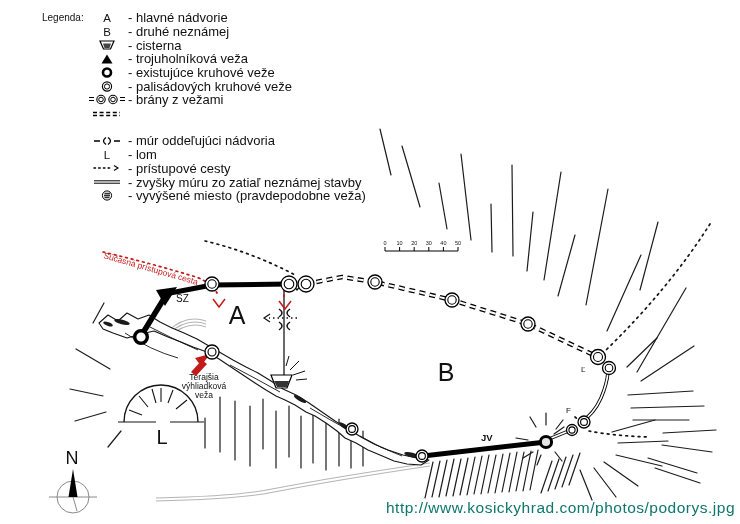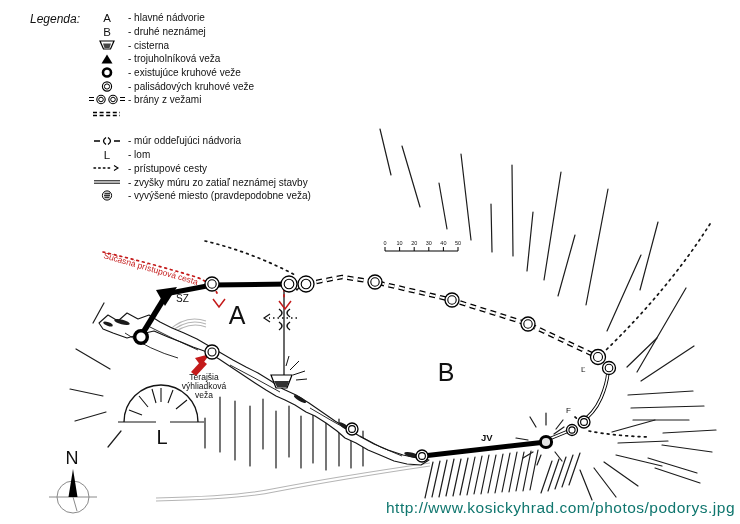--- a/index.html
+++ b/index.html
@@ -1,26 +1,26 @@
 <!DOCTYPE html>
 <html><head>
 <meta charset="utf-8">
 <style>
   html,body{margin:0;padding:0;background:#fff;}
   #page{position:relative;width:740px;height:524px;background:#fff;overflow:hidden;
         font-family:"Liberation Sans",sans-serif;color:#111;}
   #plan-svg{position:absolute;left:0;top:0;}
-  .legend-heading{position:absolute;left:30px;top:12px;font-size:12px;font-style:italic;}
+  .legend-heading{position:absolute;left:42px;top:12px;font-size:10px;}
   .legend{position:absolute;left:88px;top:11px;}
   .lrow{display:flex;align-items:center;height:13.7px;}
   .lrow.wrap2{height:27.4px;align-items:flex-start;}
   .lsym{width:38px;display:flex;justify-content:center;align-items:center;flex-shrink:0;}
   .lrow.wrap2 .lsym{margin-top:1px;}
   .lglyph{font-size:11.5px;line-height:12px;}
-  .llabel{padding-left:2px;font-size:10px;white-space:nowrap;line-height:13.2px;}
+  .llabel{padding-left:2px;font-size:13px;white-space:nowrap;line-height:13.2px;}
   .llabel .cont{padding-left:9px;}
   .src-url{position:absolute;right:5px;top:499px;font-size:15.5px;letter-spacing:0.5px;color:#0f766e;}
   svg text{font-family:"Liberation Sans",sans-serif;}
 </style>
 </head>
 <body>
 
 <div id="page">
 
   <svg id="plan-svg" width="740" height="524" viewBox="0 0 740 524">

